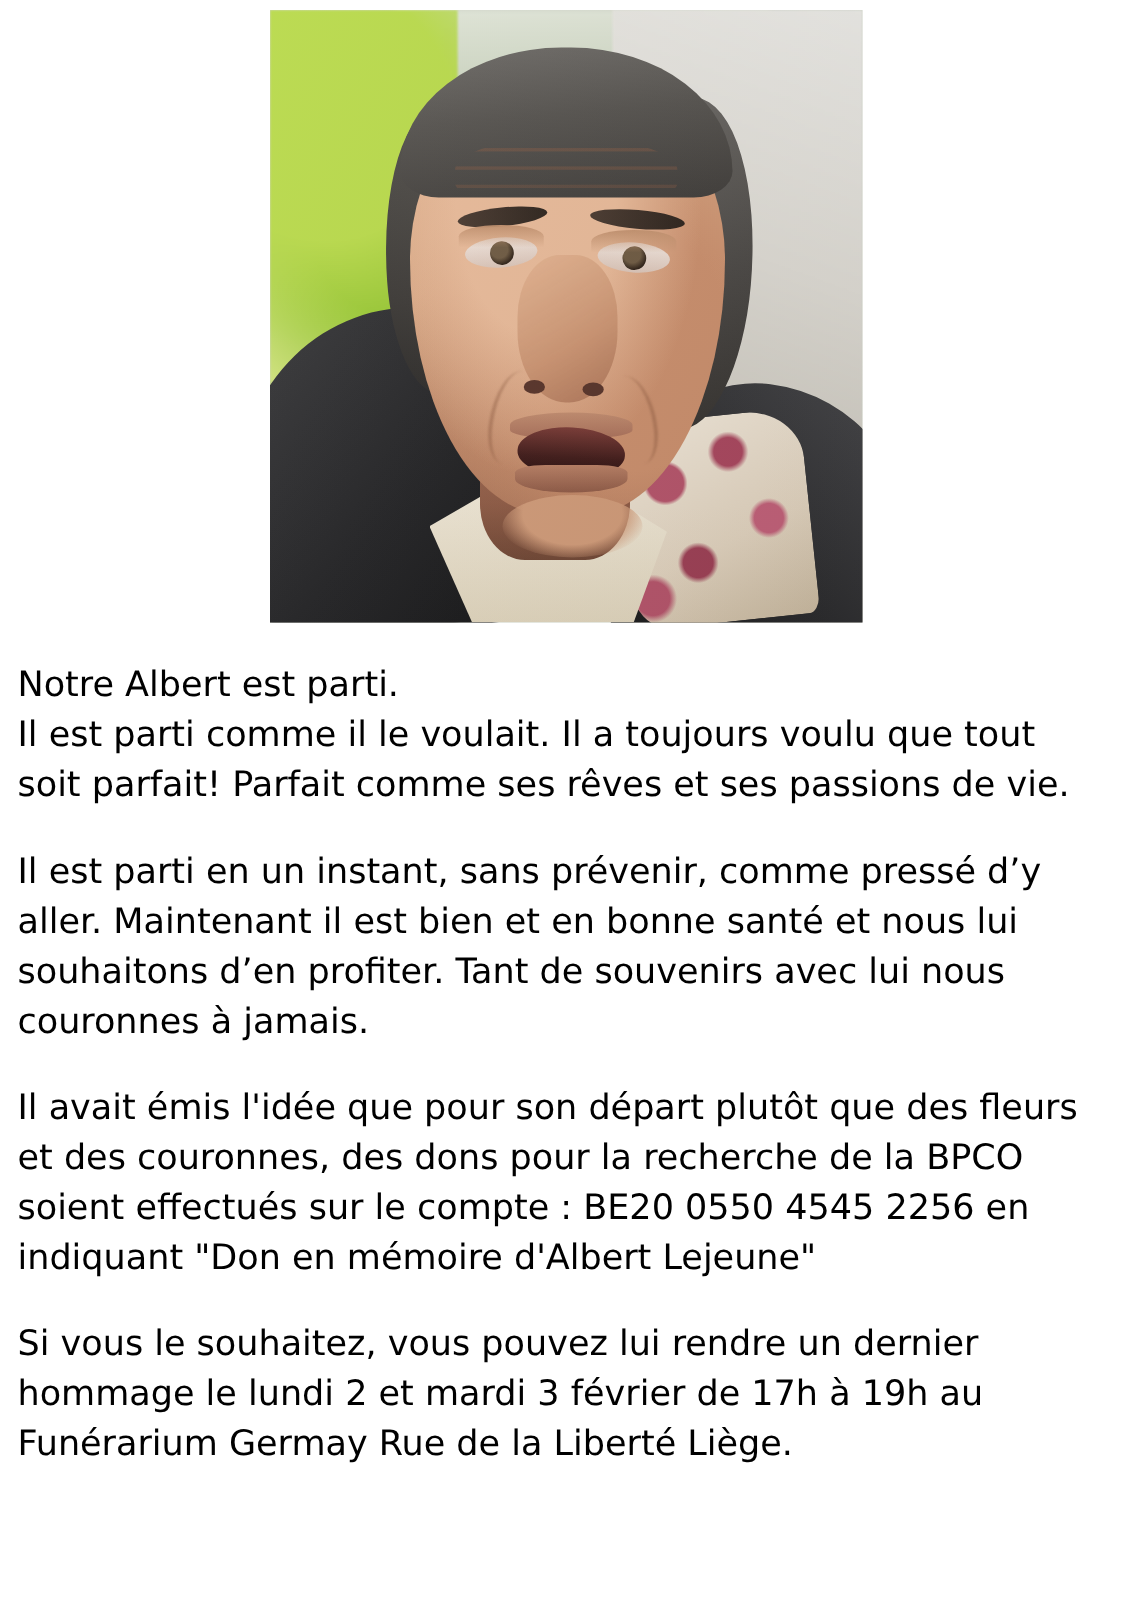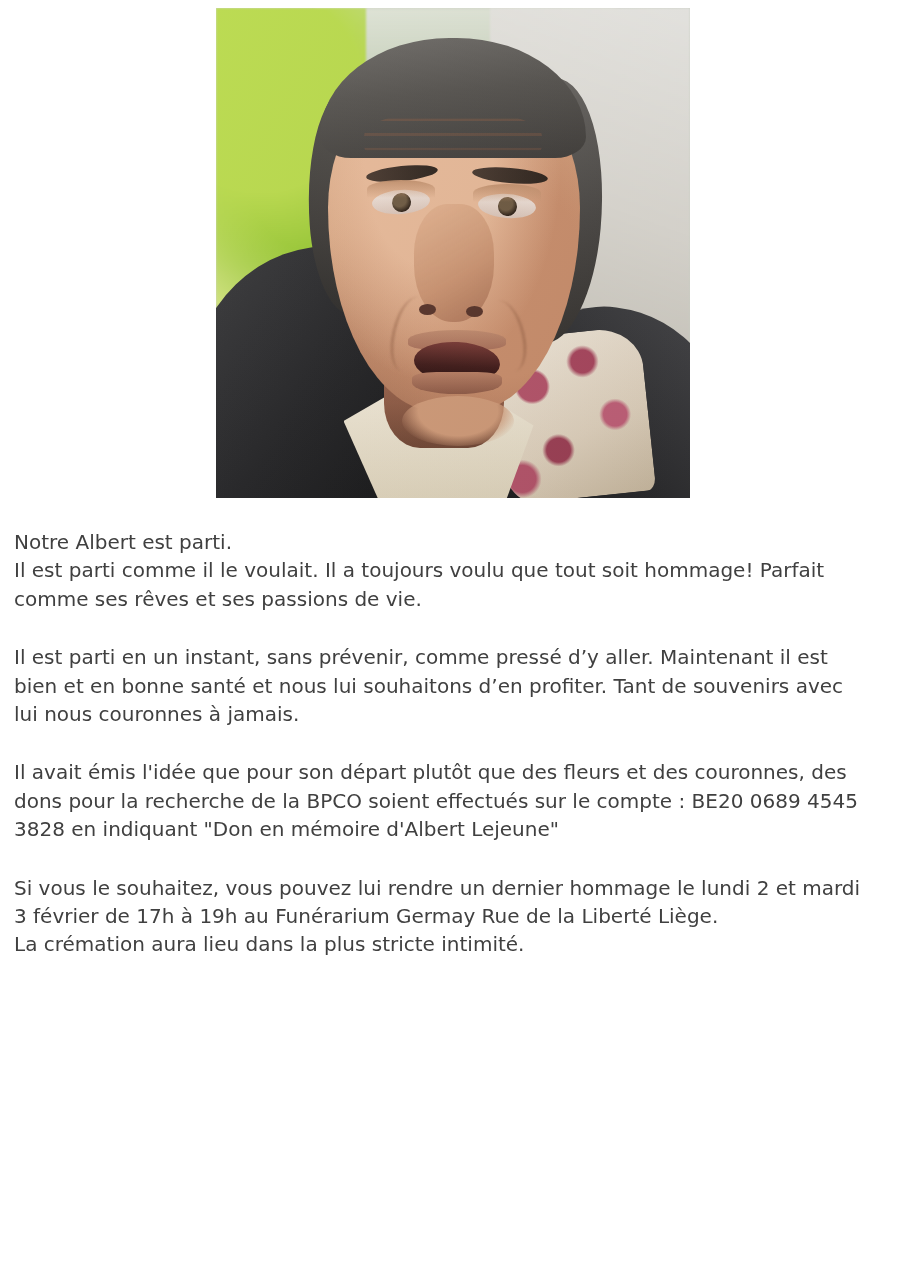--- a/index.html
+++ b/index.html
@@ -261,23 +261,23 @@
     filter: blur(0.8px);
   }
   .photo-grain {
     position: absolute;
     inset: 0;
     background: linear-gradient(120deg, rgba(255,255,255,.05), rgba(0,0,0,.05));
     pointer-events: none;
   }
   .text-block {
     padding: 30px 32px 20px 14px;
-    font-size: 20px;
+    font-size: 28px;
     line-height: 1.42;
-    color: #404040;
+    color: #000000;
   }
   .para {
     margin: 0 0 30px 0;
   }
   .para:last-child { margin-bottom: 4px; }
   .line { display: block; }
 </style>
 </head>
 <body>
 
@@ -327,30 +327,29 @@
       <div class="chin"></div>
 
       <div class="photo-grain"></div>
     </div>
   </div>
 
   <div class="text-block">
 
     <p class="para">
       <span class="line">Notre Albert est parti.</span>
-      <span class="line">Il est parti comme il le voulait. Il a toujours voulu que tout soit hommage! Parfait comme ses rêves et ses passions de vie.</span>
+      <span class="line">Il est parti comme il le voulait. Il a toujours voulu que tout soit parfait! Parfait comme ses rêves et ses passions de vie.</span>
     </p>
 
     <p class="para">
       <span class="line">Il est parti en un instant, sans prévenir, comme pressé d’y aller. Maintenant il est bien et en bonne santé et nous lui souhaitons d’en profiter. Tant de souvenirs avec lui nous couronnes à jamais.</span>
     </p>
 
     <p class="para">
-      <span class="line">Il avait émis l'idée que pour son départ plutôt que des fleurs et des couronnes, des dons pour la recherche de la BPCO soient effectués sur le compte : BE20 0689 4545 3828 en indiquant "Don en mémoire d'Albert Lejeune"</span>
+      <span class="line">Il avait émis l'idée que pour son départ plutôt que des fleurs et des couronnes, des dons pour la recherche de la BPCO soient effectués sur le compte : BE20 0550 4545 2256 en indiquant "Don en mémoire d'Albert Lejeune"</span>
     </p>
 
     <p class="para">
       <span class="line">Si vous le souhaitez, vous pouvez lui rendre un dernier hommage le lundi 2 et mardi 3 février de 17h à 19h au Funérarium Germay Rue de la Liberté Liège.</span>
-      <span class="line">La crémation aura lieu dans la plus stricte intimité.</span>
     </p>
 
   </div>
 </div>
 
 </body></html>

